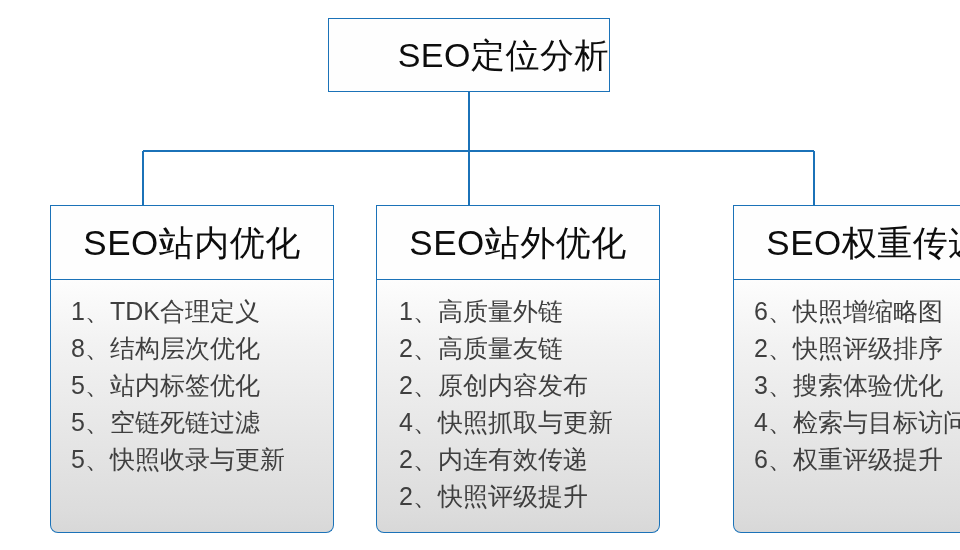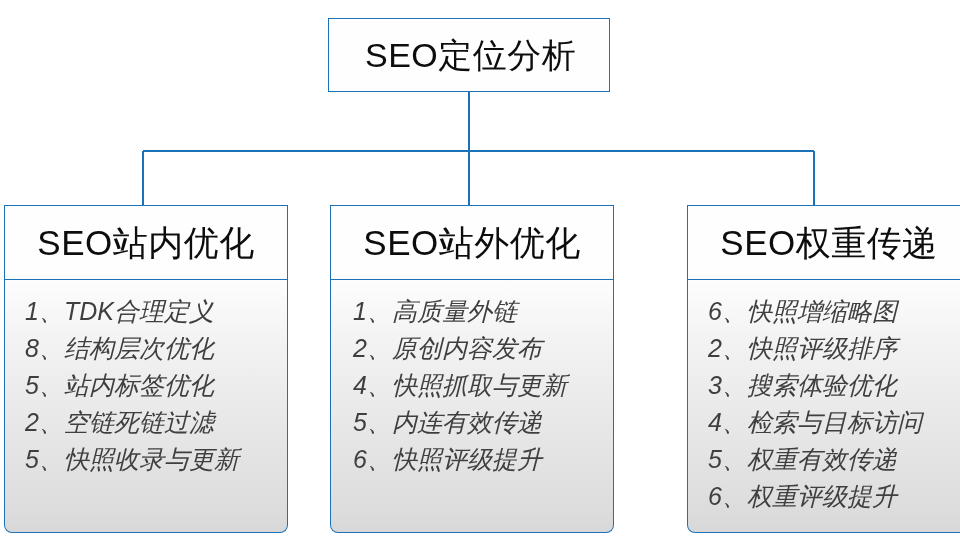--- a/index.html
+++ b/index.html
@@ -34,37 +34,38 @@
     position: absolute;
     left: 328px;
     top: 18px;
     width: 282px;
     height: 74px;
     box-sizing: border-box;
     border: 1.6px solid #1b72b8;
     background: #fefefe;
     display: flex;
     align-items: center;
-    justify-content: flex-start;
+    justify-content: flex-end;
     padding-left: 36px;
   }
   .root-label {
     font-size: 34px;
     color: #0d0d0d;
     letter-spacing: 0.5px;
     line-height: 1;
     white-space: nowrap;
   }
 
   
   .branch {
     position: absolute;
     top: 205px;
     width: 284px;
     height: 328px;
+    margin-left: 46px;
   }
   .branch.col-1 { left: 4px; }
   .branch.col-2 { left: 330px; }
   .branch.col-3 { left: 672px; width: 284px; padding-left: 15px; }
 
   .branch-header {
     box-sizing: border-box;
     width: 100%;
     height: 75px;
     border: 1.6px solid #1b72b8;
@@ -87,21 +88,20 @@
     height: 253px;
     border: 1.6px solid #1b72b8;
     border-top: none;
     border-bottom-left-radius: 8px;
     border-bottom-right-radius: 8px;
     background: linear-gradient(to bottom, #fdfdfd 0%, #f2f2f2 26%, #e6e6e6 62%, #dcdcdc 92%, #d8d8d8 100%);
     padding: 13px 0 0 0;
     display: flex;
     flex-direction: column;
     align-items: flex-start;
-    font-style: italic;
   }
   .branch-item {
     font-size: 25px;
     color: #3f3f3f;
     line-height: 37px;
     height: 37px;
     padding-left: 20px;
     white-space: nowrap;
   }
   .branch.col-2 .branch-item { padding-left: 22px; }
@@ -127,45 +127,45 @@
   </div>
 
   <div class="branch col-1">
     <div class="branch-header">
       <span class="branch-header-label">SEO站内优化</span>
     </div>
     <div class="branch-body">
       <div class="branch-item">1、TDK合理定义</div>
       <div class="branch-item">8、结构层次优化</div>
       <div class="branch-item">5、站内标签优化</div>
-      <div class="branch-item">2、空链死链过滤</div>
+      <div class="branch-item">5、空链死链过滤</div>
       <div class="branch-item">5、快照收录与更新</div>
     </div>
   </div>
 
   <div class="branch col-2">
     <div class="branch-header">
       <span class="branch-header-label">SEO站外优化</span>
     </div>
     <div class="branch-body">
       <div class="branch-item">1、高质量外链</div>
+      <div class="branch-item">2、高质量友链</div>
       <div class="branch-item">2、原创内容发布</div>
       <div class="branch-item">4、快照抓取与更新</div>
-      <div class="branch-item">5、内连有效传递</div>
-      <div class="branch-item">6、快照评级提升</div>
+      <div class="branch-item">2、内连有效传递</div>
+      <div class="branch-item">2、快照评级提升</div>
     </div>
   </div>
 
   <div class="branch col-3">
     <div class="branch-header">
       <span class="branch-header-label">SEO权重传递</span>
     </div>
     <div class="branch-body">
       <div class="branch-item">6、快照增缩略图</div>
       <div class="branch-item">2、快照评级排序</div>
       <div class="branch-item">3、搜索体验优化</div>
       <div class="branch-item">4、检索与目标访问</div>
-      <div class="branch-item">5、权重有效传递</div>
       <div class="branch-item">6、权重评级提升</div>
     </div>
   </div>
 
 </div>
 
 </body></html>

